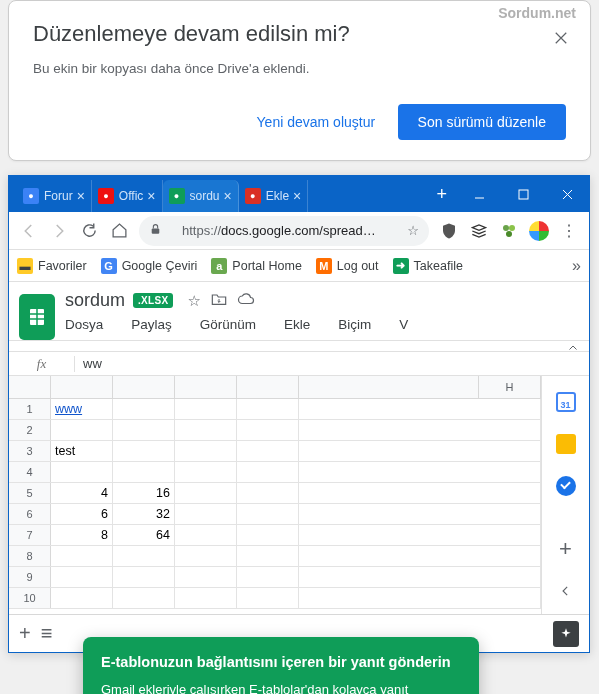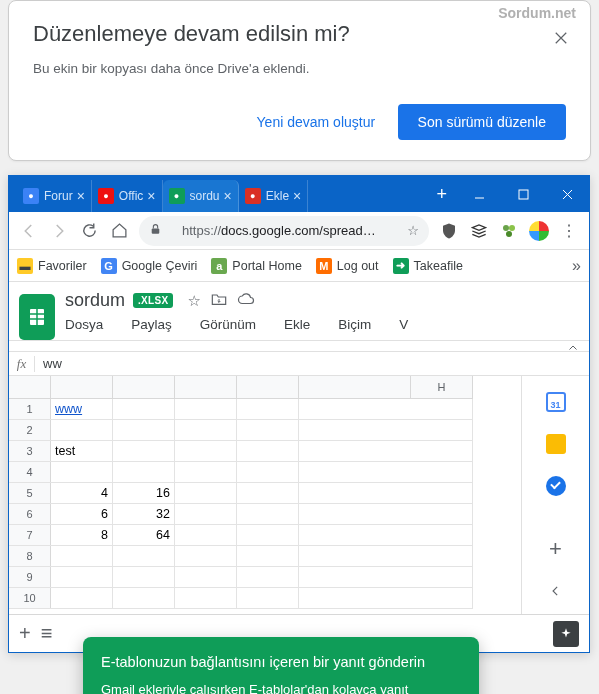--- a/index.html
+++ b/index.html
@@ -65,45 +65,45 @@
 .comment-btn { width: 36px; height: 36px; border: 1px solid #dadce0; border-radius: 18px; display: flex; align-items: center; justify-content: center; color: #5f6368; }
 .share-btn { background: #0f9d58; color: #fff; border: none; border-radius: 4px; padding: 9px 16px; font-size: 13.5px; font-weight: 500; display: flex; align-items: center; gap: 7px; }
 .avatar { width: 34px; height: 34px; border-radius: 50%; background: conic-gradient(#e33 0 25%, #3b3 25% 50%, #39f 50% 75%, #fd3 75% 100%); }
 
 
 .sheets-subbar { border-top: 1px solid #e0e0e0; border-bottom: 1px solid #e0e0e0; height: 12px; background: #fff; position: relative; }
 .sheets-subbar .chev { position: absolute; right: 10px; top: -1px; color: #5f6368; }
 
 
 .fxbar { display: flex; align-items: center; border-bottom: 1px solid #e0e0e0; height: 24px; }
-.fxlabel { width: 26px; text-align: center; color: #747474; font-style: italic; font-size: 13px; font-family: serif; border-right: 1px solid #e0e0e0; }
+.fxlabel { width: 66px; text-align: center; color: #747474; font-style: italic; font-size: 13px; font-family: serif; border-right: 1px solid #e0e0e0; }
 .fxinput { padding-left: 8px; font-size: 13px; color: #3c4043; }
 
 
 .grid-wrap { display: flex; }
 .grid { flex: 1; }
 .ghdr { display: flex; background: #f8f9fa; border-bottom: 1px solid #d8d8d8; }
 .corner { width: 42px; border-right: 1px solid #d8d8d8; height: 22px; }
 .colh { width: 62px; text-align: center; font-size: 11px; color: #5f6368; border-right: 1px solid #d8d8d8; line-height: 22px; }
 .colh.wide { flex: 1; min-width: 62px; }
 .grow { display: flex; border-bottom: 1px solid #e3e3e3; height: 21px; font-size: 12.5px; }
 .rowh { width: 42px; text-align: center; color: #5f6368; background: #f8f9fa; border-right: 1px solid #d8d8d8; line-height: 21px; font-size: 11px; }
 .cell { width: 62px; border-right: 1px solid #e3e3e3; padding: 0 4px; line-height: 21px; text-align: right; }
 .cell.link { color: #1155cc; text-decoration: underline; text-align: left; }
 .cell.left { text-align: left; }
 .cell.blank { flex: 1; border-right: none; }
 .hline-col-h { width: 62px; border-right: 1px solid #d8d8d8; text-align: center; font-size: 11px; color: #5f6368; line-height: 22px; }
 
 
 .tooltip { position: absolute; left: 74px; top: 355px; width: 396px; background: #0f9d58; color: #fff; border-radius: 8px; padding: 16px 18px; box-shadow: 0 4px 16px rgba(0,0,0,0.25); z-index: 50; }
-.tooltip h3 { font-size: 14.5px; font-weight: 400; margin-bottom: 8px; line-height: 1.35; }
+.tooltip h3 { font-size: 14.5px; font-weight: 700; margin-bottom: 8px; line-height: 1.35; }
 .tooltip p { font-size: 13px; line-height: 1.45; }
 
 
-.sidepanel { width: 68px; border-left: 1px solid #e0e0e0; display: flex; flex-direction: column; align-items: center; gap: 22px; padding-top: 16px; margin-left: 48px; }
+.sidepanel { width: 48px; border-left: 1px solid #e0e0e0; display: flex; flex-direction: column; align-items: center; gap: 22px; padding-top: 16px; }
 .sp-icon { width: 20px; height: 20px; border-radius: 3px; }
 .sp-cal { background:#fff; border:2px solid #4285f4; position:relative; border-radius:3px; display:flex; align-items:flex-end; justify-content:center; }
 .sp-cal span{ color:#4285f4; font-size:9px; font-weight:bold; }
 .sp-keep { background: #fbbc04; }
 .sp-tasks { background: #1a73e8; border-radius: 50%; position:relative; }
 .sp-tasks::after{ content:""; position:absolute; width:7px; height:4px; border-left:2px solid #fff; border-bottom:2px solid #fff; transform:rotate(-45deg); left:5px; top:5px; }
 .sp-plus { color: #5f6368; font-size: 22px; margin-top: 18px; }
 .sp-collapse { margin-top: auto; margin-bottom: 12px; color: #5f6368; }
 
 

